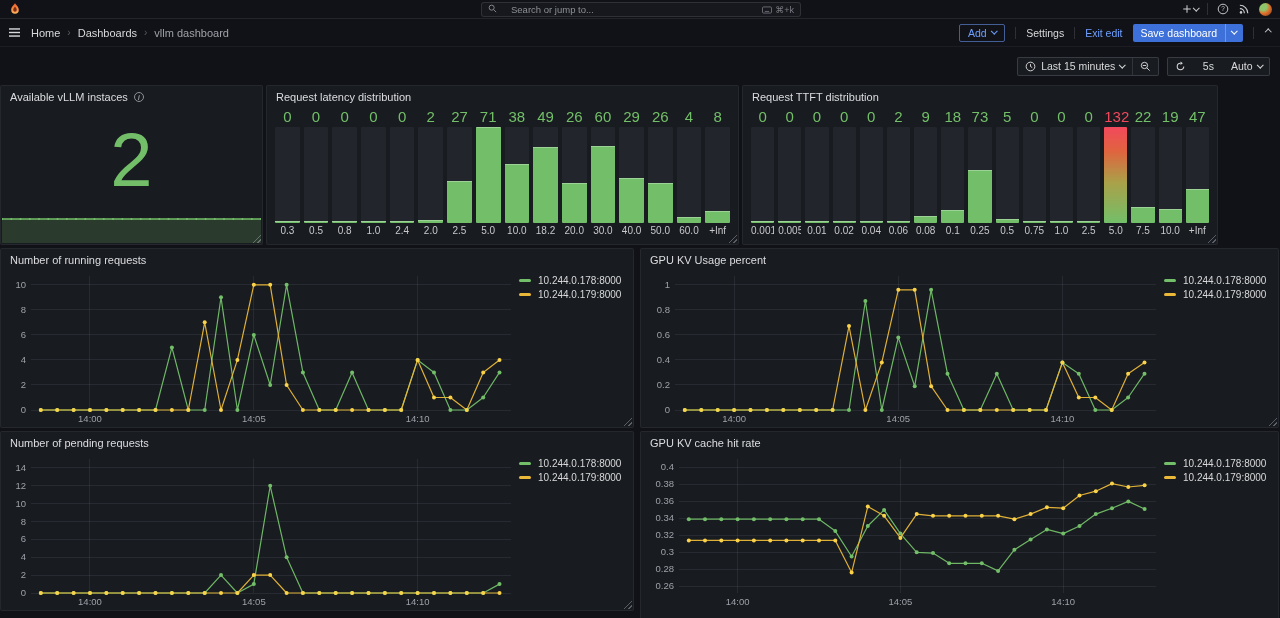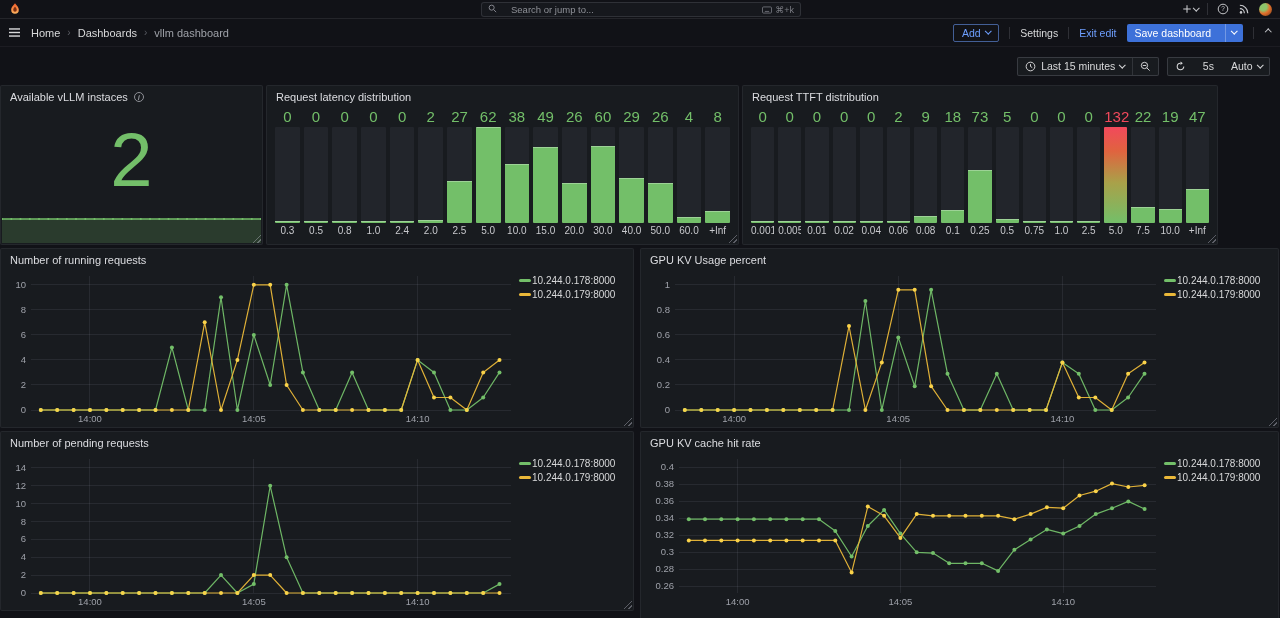--- a/index.html
+++ b/index.html
@@ -25,21 +25,21 @@
   .crumbs { display:flex; gap:7px; font-size:11px; margin-left:10px; }
   .crumb { color:#d8d9da; cursor:pointer; }
   .crumb.dim { color:#9ea1a8; }
   .crumb-sep { color:#5a5c63; font-size:10px; }
   .crumb-actions { margin-left:auto; display:flex; align-items:center; gap:10px; font-size:10.5px; }
   .btn-outline { display:flex; align-items:center; height:18px; padding:0 8px; border-radius:2px;
     border:1px solid rgba(110,159,255,.55); color:#6E9FFF; font-weight:500; cursor:pointer; }
   .btn-text { color:#d8d9da; font-weight:500; cursor:pointer; }
   .btn-link { color:#6E9FFF; font-weight:500; cursor:pointer; }
   .btn-primary { display:flex; align-items:center; height:18px; border-radius:2px;
-    background:#3D71D9; color:#fff; font-weight:500; overflow:hidden; cursor:pointer;gap:6px; }
+    background:#3D71D9; color:#fff; font-weight:500; overflow:hidden; cursor:pointer; }
   .btn-primary .main { padding:0 8px; }
   .btn-primary .caretpart { padding:0 6px; border-left:1px solid rgba(255,255,255,.28);
     height:100%; display:flex; align-items:center; }
 
   .timerow { height:38px; display:flex; align-items:center; justify-content:flex-end;
     gap:8px; padding:0 10px; background:#111217; }
   .tgroup { display:flex; align-items:center; height:19px; background:#181b1f;
     border:1px solid rgba(204,204,220,.18); border-radius:2px; font-size:10.5px; font-weight:500; }
   .titem { display:flex; align-items:center; gap:5px; padding:0 7px; height:100%; cursor:pointer; color:#d8d9da; }
   .titem + .titem.sep { border-left:1px solid rgba(204,204,220,.14); }
@@ -73,21 +73,21 @@
   .bar-track { flex:1; position:relative; background:#22252b; border-radius:1px; overflow:hidden; }
   .bar-fill { position:absolute; left:0; right:0; bottom:0; background:#73BF69;
     box-shadow:inset 0 1px 0 rgba(255,255,255,.30); }
   .bar-label { text-align:center; font-size:10px; color:#c8c9cd; height:15px; line-height:16px;
     white-space:nowrap; overflow:hidden; }
 
   
   .ts-body { position:absolute; left:4px; right:118px; top:21px; bottom:3px; }
   .ts-legend { position:absolute; right:8px; top:26px; width:106px; display:flex;
     flex-direction:column; gap:3px; }
-  .lg-row { display:flex; align-items:center; gap:1px; font-size:10px; color:#d8d9da; cursor:pointer; }
+  .lg-row { display:flex; align-items:center; gap:7px; font-size:10px; color:#d8d9da; cursor:pointer; }
   .lg-swatch { width:12px; height:3px; border-radius:2px; flex:none; }
 
   svg text { font-family:"Liberation Sans", sans-serif; }
 </style>
 </head>
 <body>
 
 <div class="topnav">
   <span class="icon-btn">
     <svg width="14" height="14" viewBox="0 0 24 24">
@@ -308,39 +308,39 @@
           <div class="bar-label">2.0</div>
         </div>
         <div class="bar-col">
           <div class="bar-value" style="color:#73BF69">27</div>
           <div class="bar-track">
             <div class="bar-fill" style="height:43.54838709677419%;min-height:2px;"></div>
           </div>
           <div class="bar-label">2.5</div>
         </div>
         <div class="bar-col">
-          <div class="bar-value" style="color:#73BF69">62</div>
+          <div class="bar-value" style="color:#73BF69">71</div>
           <div class="bar-track">
             <div class="bar-fill" style="height:100%;min-height:2px;"></div>
           </div>
           <div class="bar-label">5.0</div>
         </div>
         <div class="bar-col">
           <div class="bar-value" style="color:#73BF69">38</div>
           <div class="bar-track">
             <div class="bar-fill" style="height:61.29032258064516%;min-height:2px;"></div>
           </div>
           <div class="bar-label">10.0</div>
         </div>
         <div class="bar-col">
           <div class="bar-value" style="color:#73BF69">49</div>
           <div class="bar-track">
             <div class="bar-fill" style="height:79.03225806451613%;min-height:2px;"></div>
           </div>
-          <div class="bar-label">15.0</div>
+          <div class="bar-label">18.2</div>
         </div>
         <div class="bar-col">
           <div class="bar-value" style="color:#73BF69">26</div>
           <div class="bar-track">
             <div class="bar-fill" style="height:41.935483870967744%;min-height:2px;"></div>
           </div>
           <div class="bar-label">20.0</div>
         </div>
         <div class="bar-col">
           <div class="bar-value" style="color:#73BF69">60</div>

